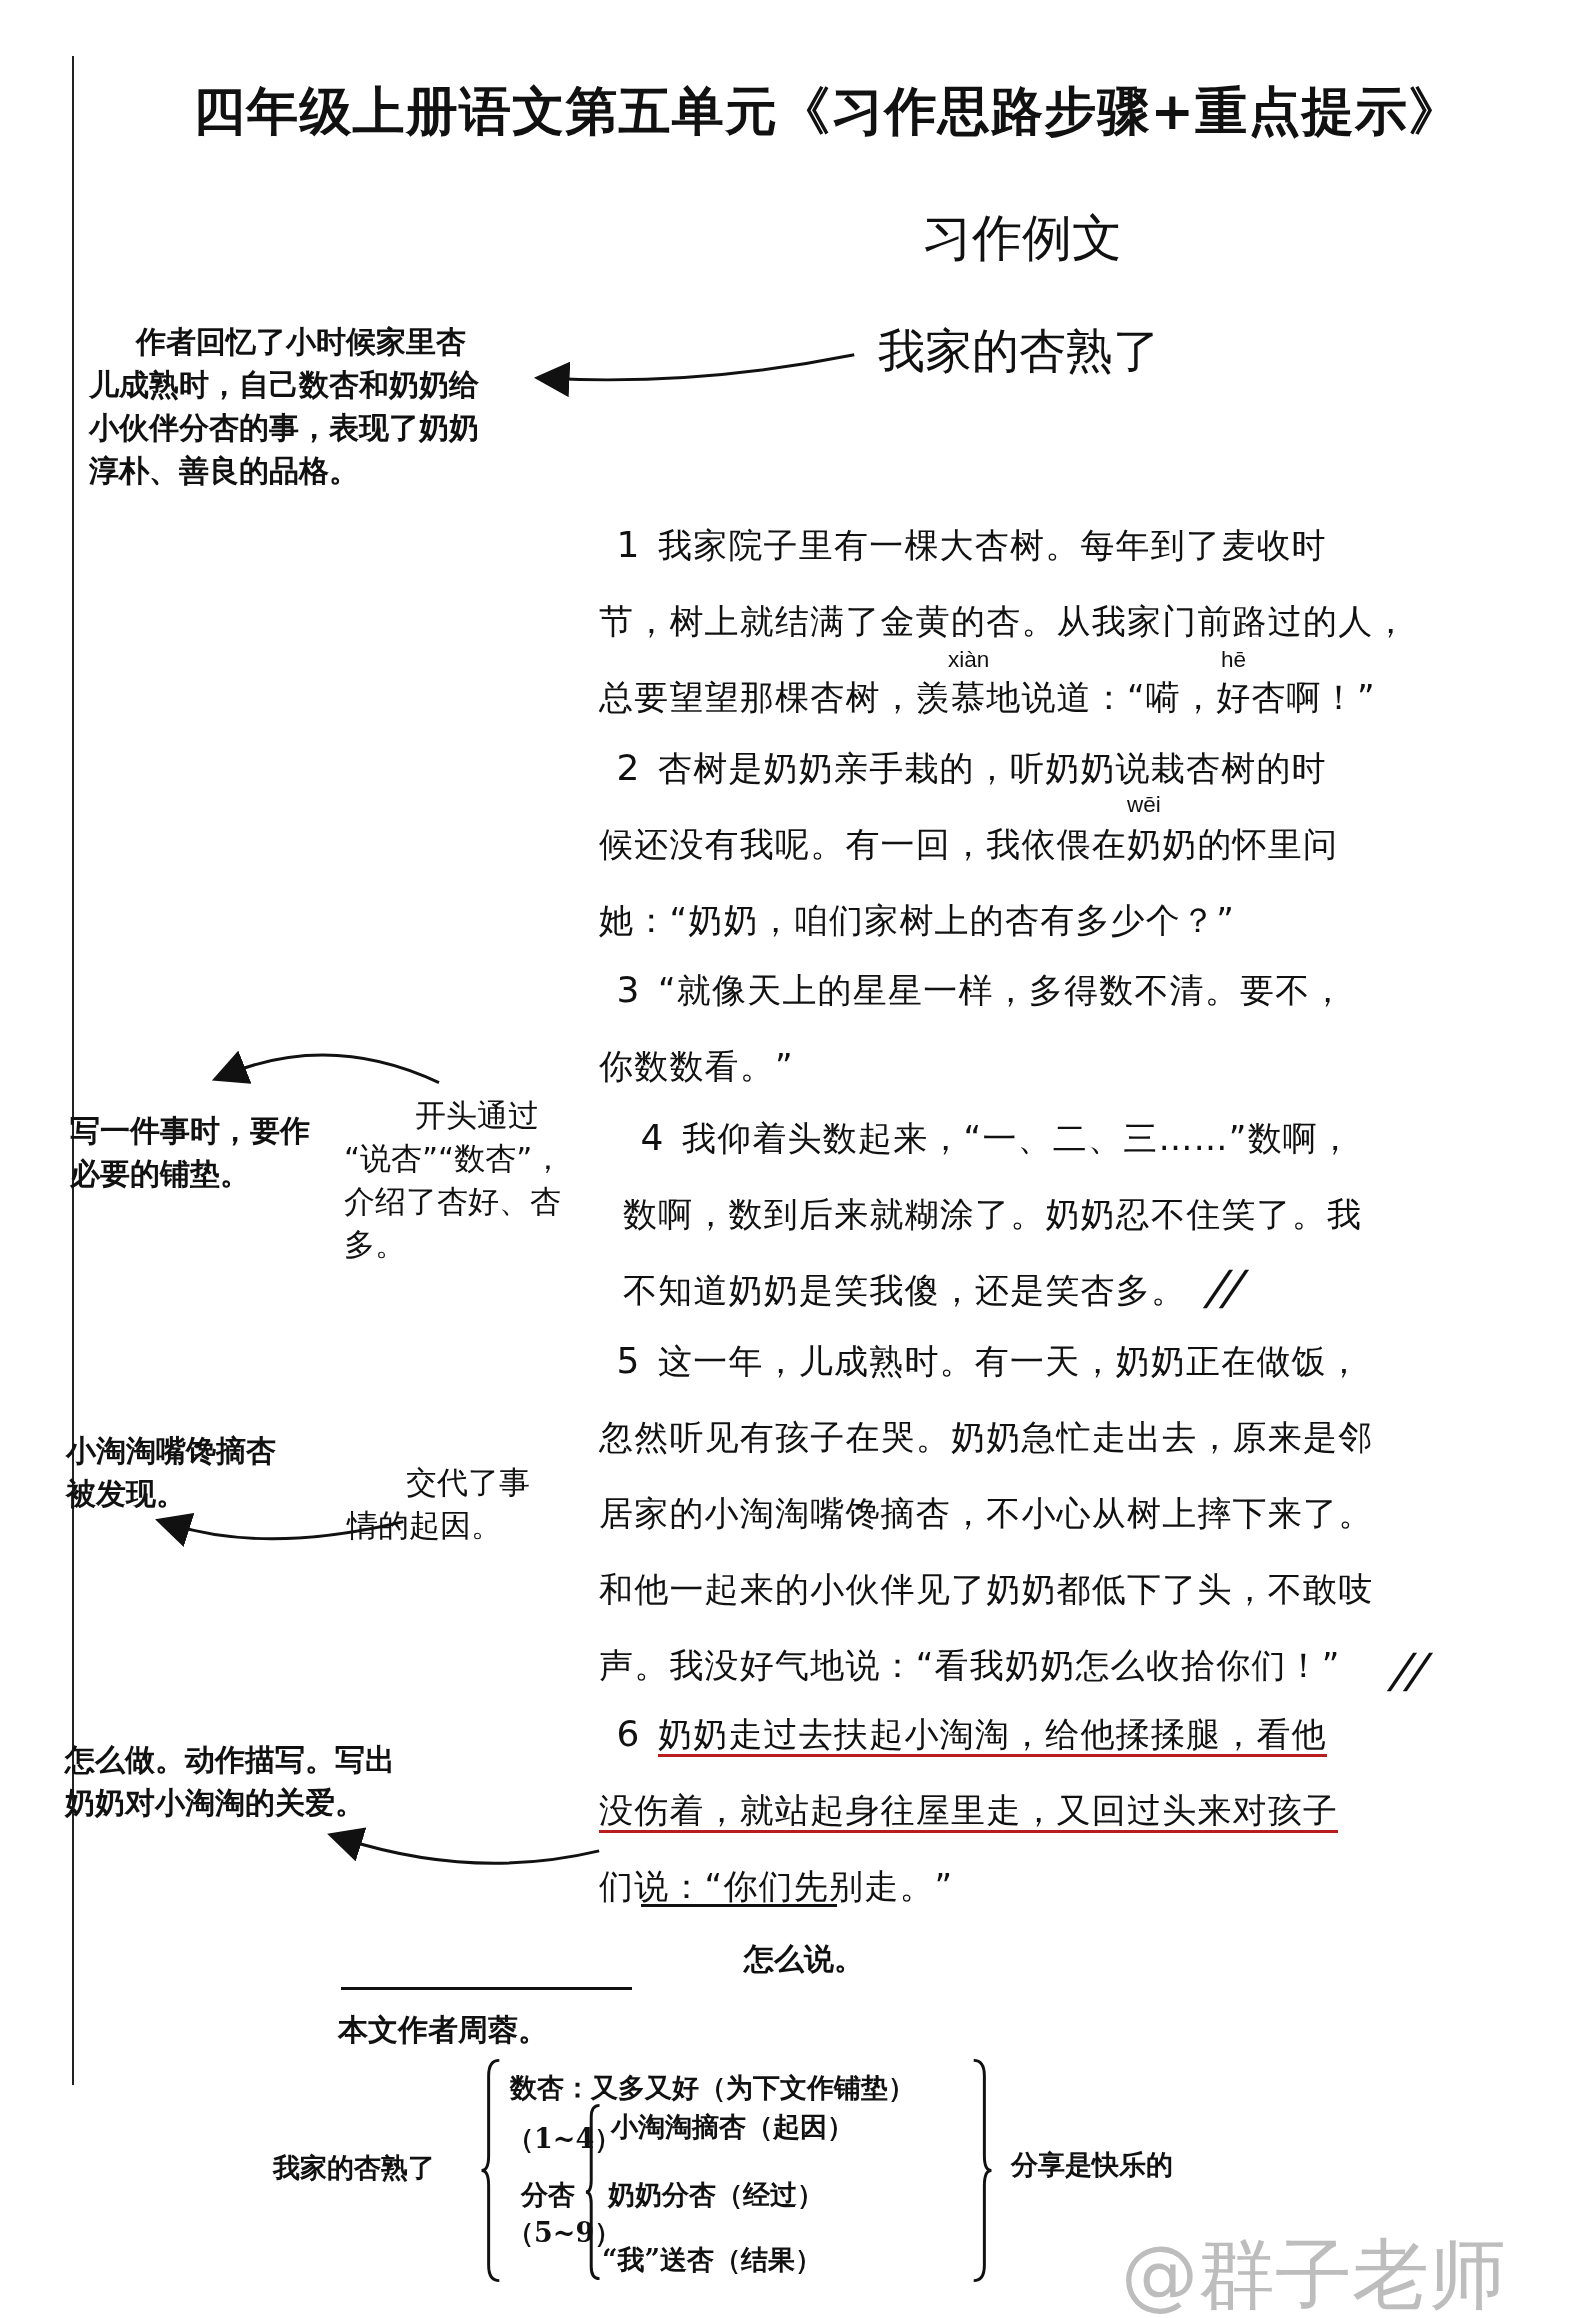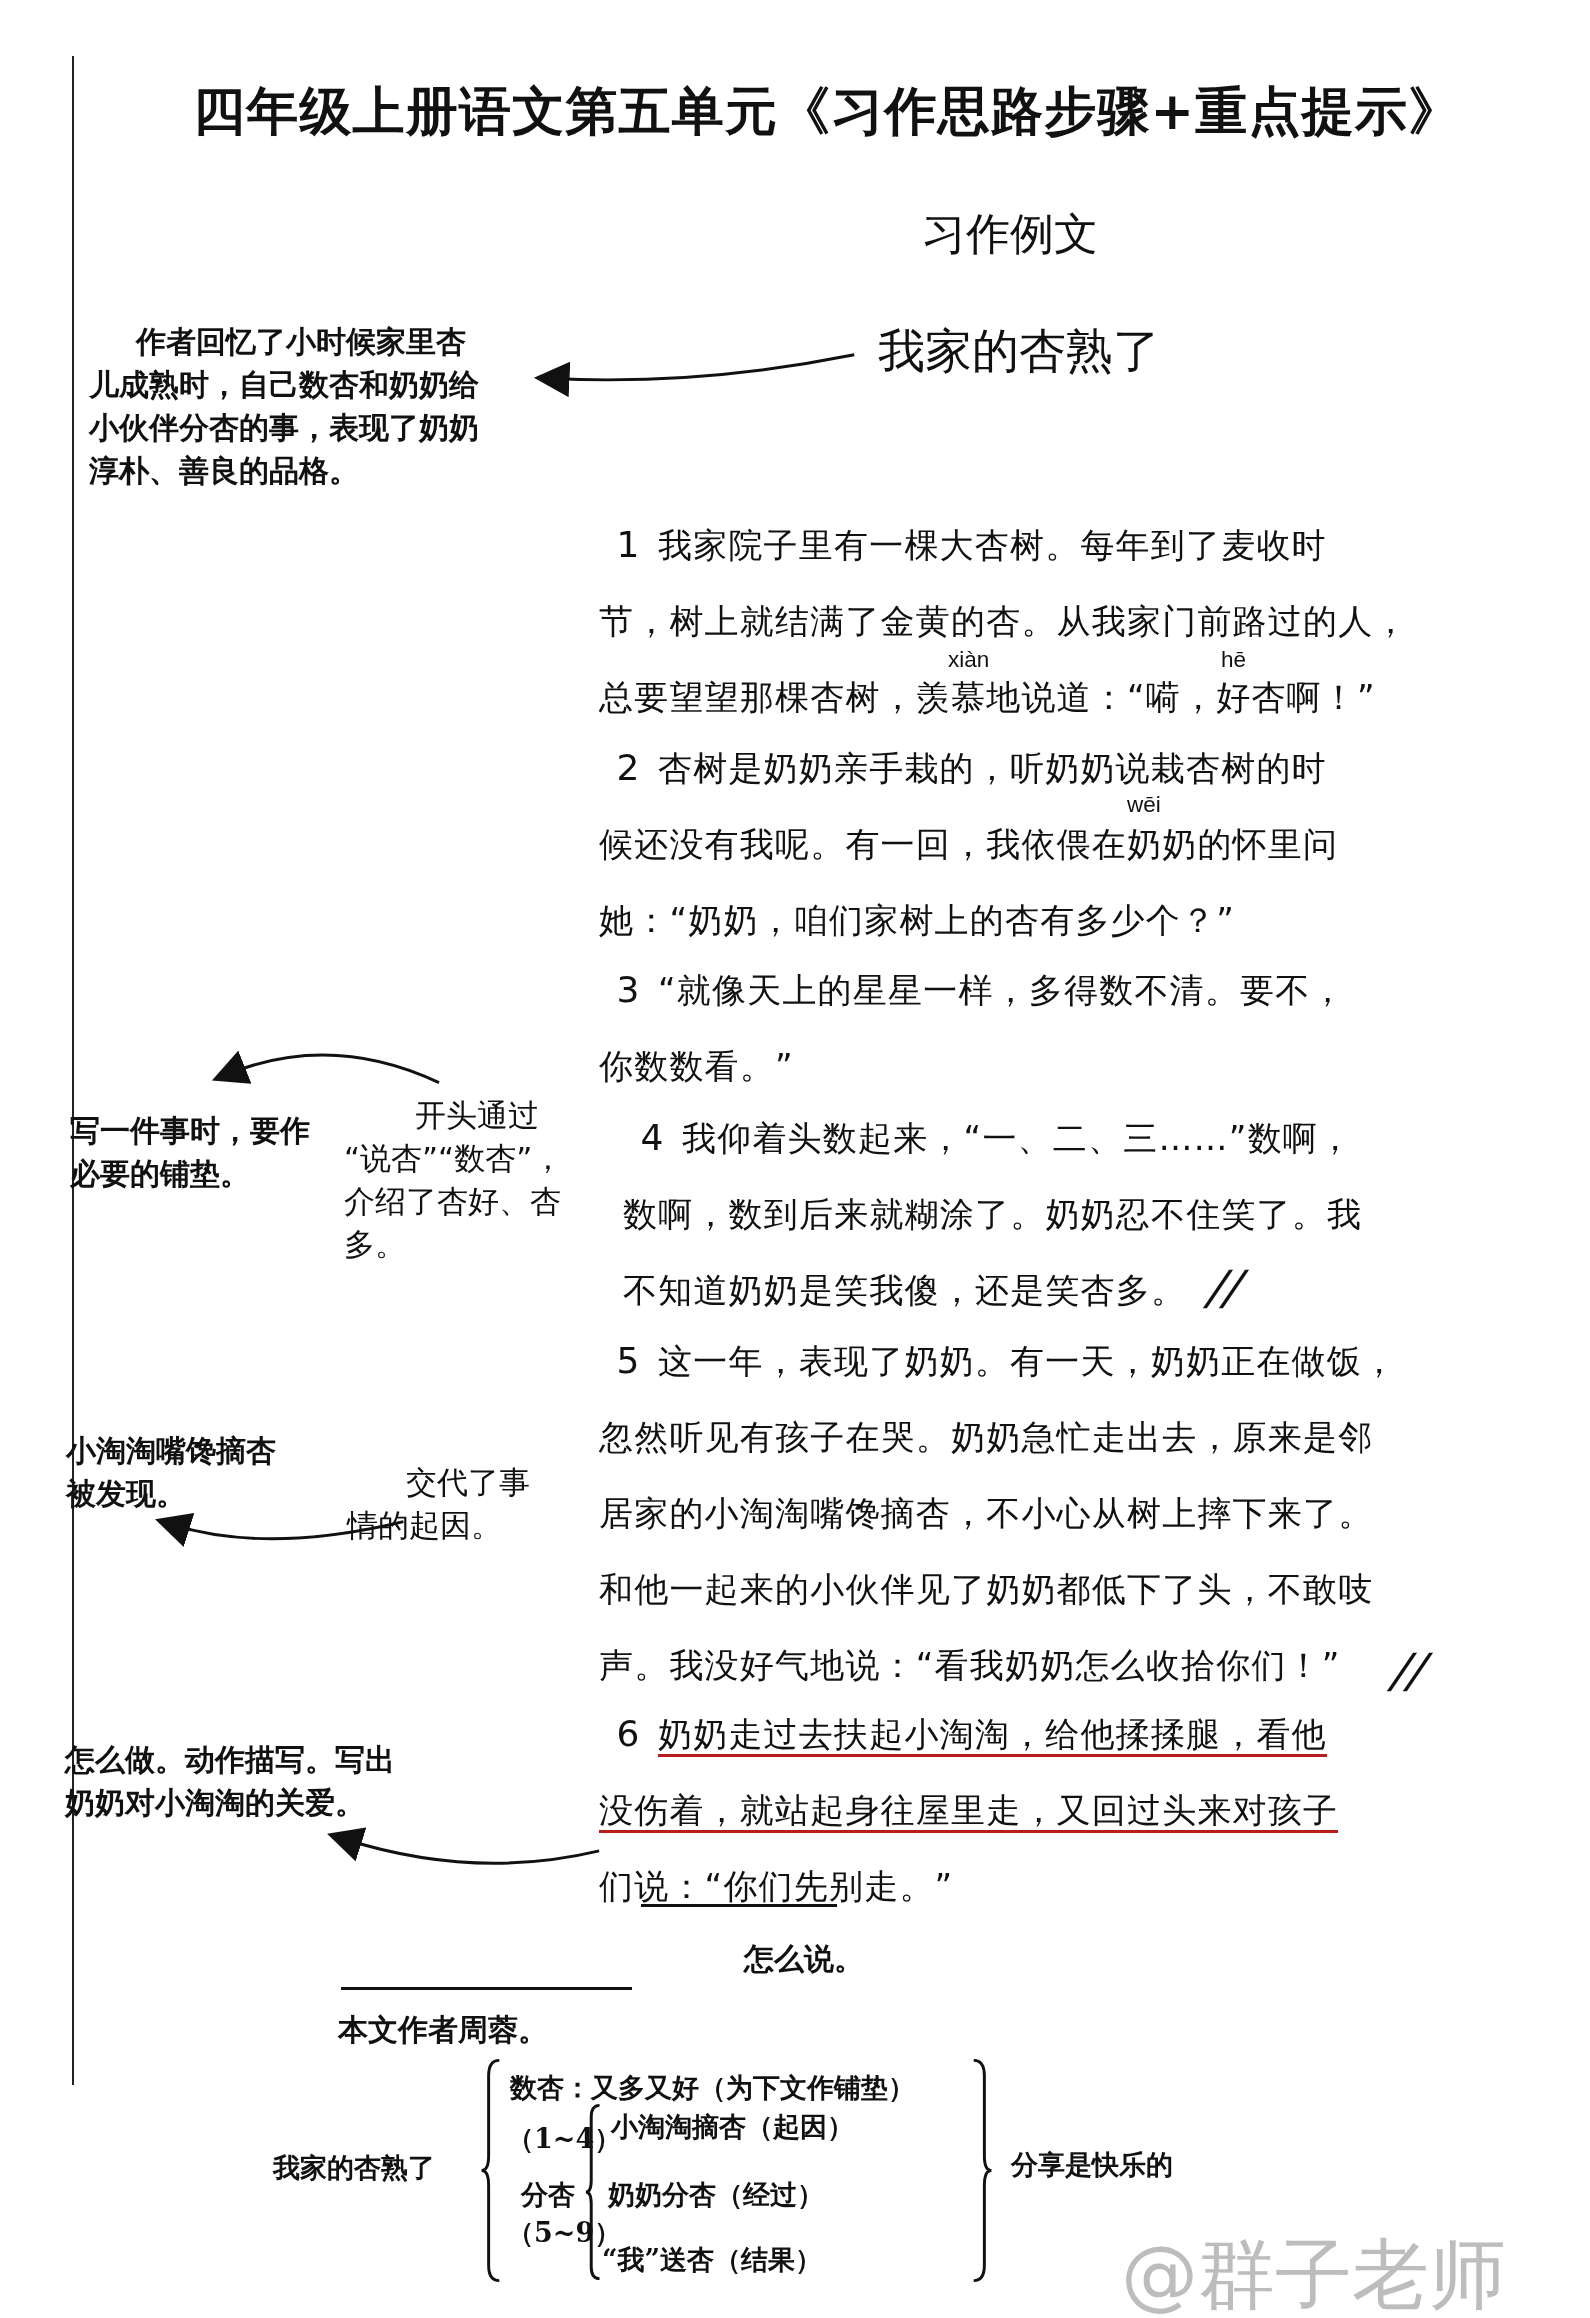--- a/index.html
+++ b/index.html
@@ -3,21 +3,21 @@
 <meta charset="utf-8">
 <style>
   html, body { margin: 0; padding: 0; background: #ffffff; }
   body {
     width: 1591px; height: 2319px; position: relative; overflow: hidden;
     font-family: "DejaVu Sans", "Liberation Sans", sans-serif; color: #111;
   }
   .abs { position: absolute; }
   .margin-line { position: absolute; left: 72px; top: 56px; width: 2.4px; height: 2029px; background: #222; }
   .page-title { left: 193px; top: 77px; font-size: 52px; font-weight: bold; letter-spacing: 1.2px; white-space: nowrap; }
-  .section-title { left: 922px; top: 205px; font-size: 44px; white-space: nowrap; }
+  .section-title { left: 922px; top: 205px; font-size: 50px; white-space: nowrap; }
   .essay-title { left: 878px; top: 320px; font-size: 47px; white-space: nowrap; }
   .para { position: absolute; left: 599px; width: 860px; font-size: 34px; line-height: 76px; letter-spacing: 1.2px; }
   .para .num { display: inline-block; width: 59px; text-align: center; font-size: 36px; }
   .pinyin { position: absolute; font-size: 22.5px; font-family: "Liberation Sans", sans-serif; }
   .note { position: absolute; font-size: 30px; line-height: 43px; font-family: "DejaVu Serif", serif; font-weight: bold; }
   .note-b { position: absolute; font-size: 31px; line-height: 43px; }
   .uline { border-bottom: 3px solid #b91c1c; }
   .break-mark { position: absolute; font-size: 47px; font-style: italic; transform: skewX(-10deg); }
   .rule { position: absolute; height: 3px; background: #111; }
   .outline-text { position: absolute; font-size: 27px; font-family: "DejaVu Serif", serif; font-weight: bold; white-space: nowrap; }
@@ -101,21 +101,21 @@
 </div>
 
 <div class="para" style="top:1100px;margin-left:24px;">
   <div><span class="num">4</span><span>我仰着头数起来，“一、二、三……”数啊，</span></div>
   <div>数啊，数到后来就糊涂了。奶奶忍不住笑了。我</div>
   <div>不知道奶奶是笑我傻，还是笑杏多。</div>
 </div>
 <div class="break-mark" style="left:1210px; top:1260px;">//</div>
 
 <div class="para" style="top:1323px;">
-  <div><span class="num">5</span><span>这一年，表现了奶奶。有一天，奶奶正在做饭，</span></div>
+  <div><span class="num">5</span><span>这一年，儿成熟时。有一天，奶奶正在做饭，</span></div>
   <div>忽然听见有孩子在哭。奶奶急忙走出去，原来是邻</div>
   <div>居家的小淘淘嘴馋摘杏，不小心从树上摔下来了。</div>
   <div>和他一起来的小伙伴见了奶奶都低下了头，不敢吱</div>
   <div>声。我没好气地说：“看我奶奶怎么收拾你们！”</div>
 </div>
 <div class="break-mark" style="left:1394px; top:1643px;">//</div>
 
 <div class="para" style="top:1696px;">
   <div><span class="num">6</span><span class="uline">奶奶走过去扶起小淘淘，给他揉揉腿，看他</span></div>
   <div><span class="uline">没伤着，就站起身往屋里走，又回过头来对孩子</span></div>

